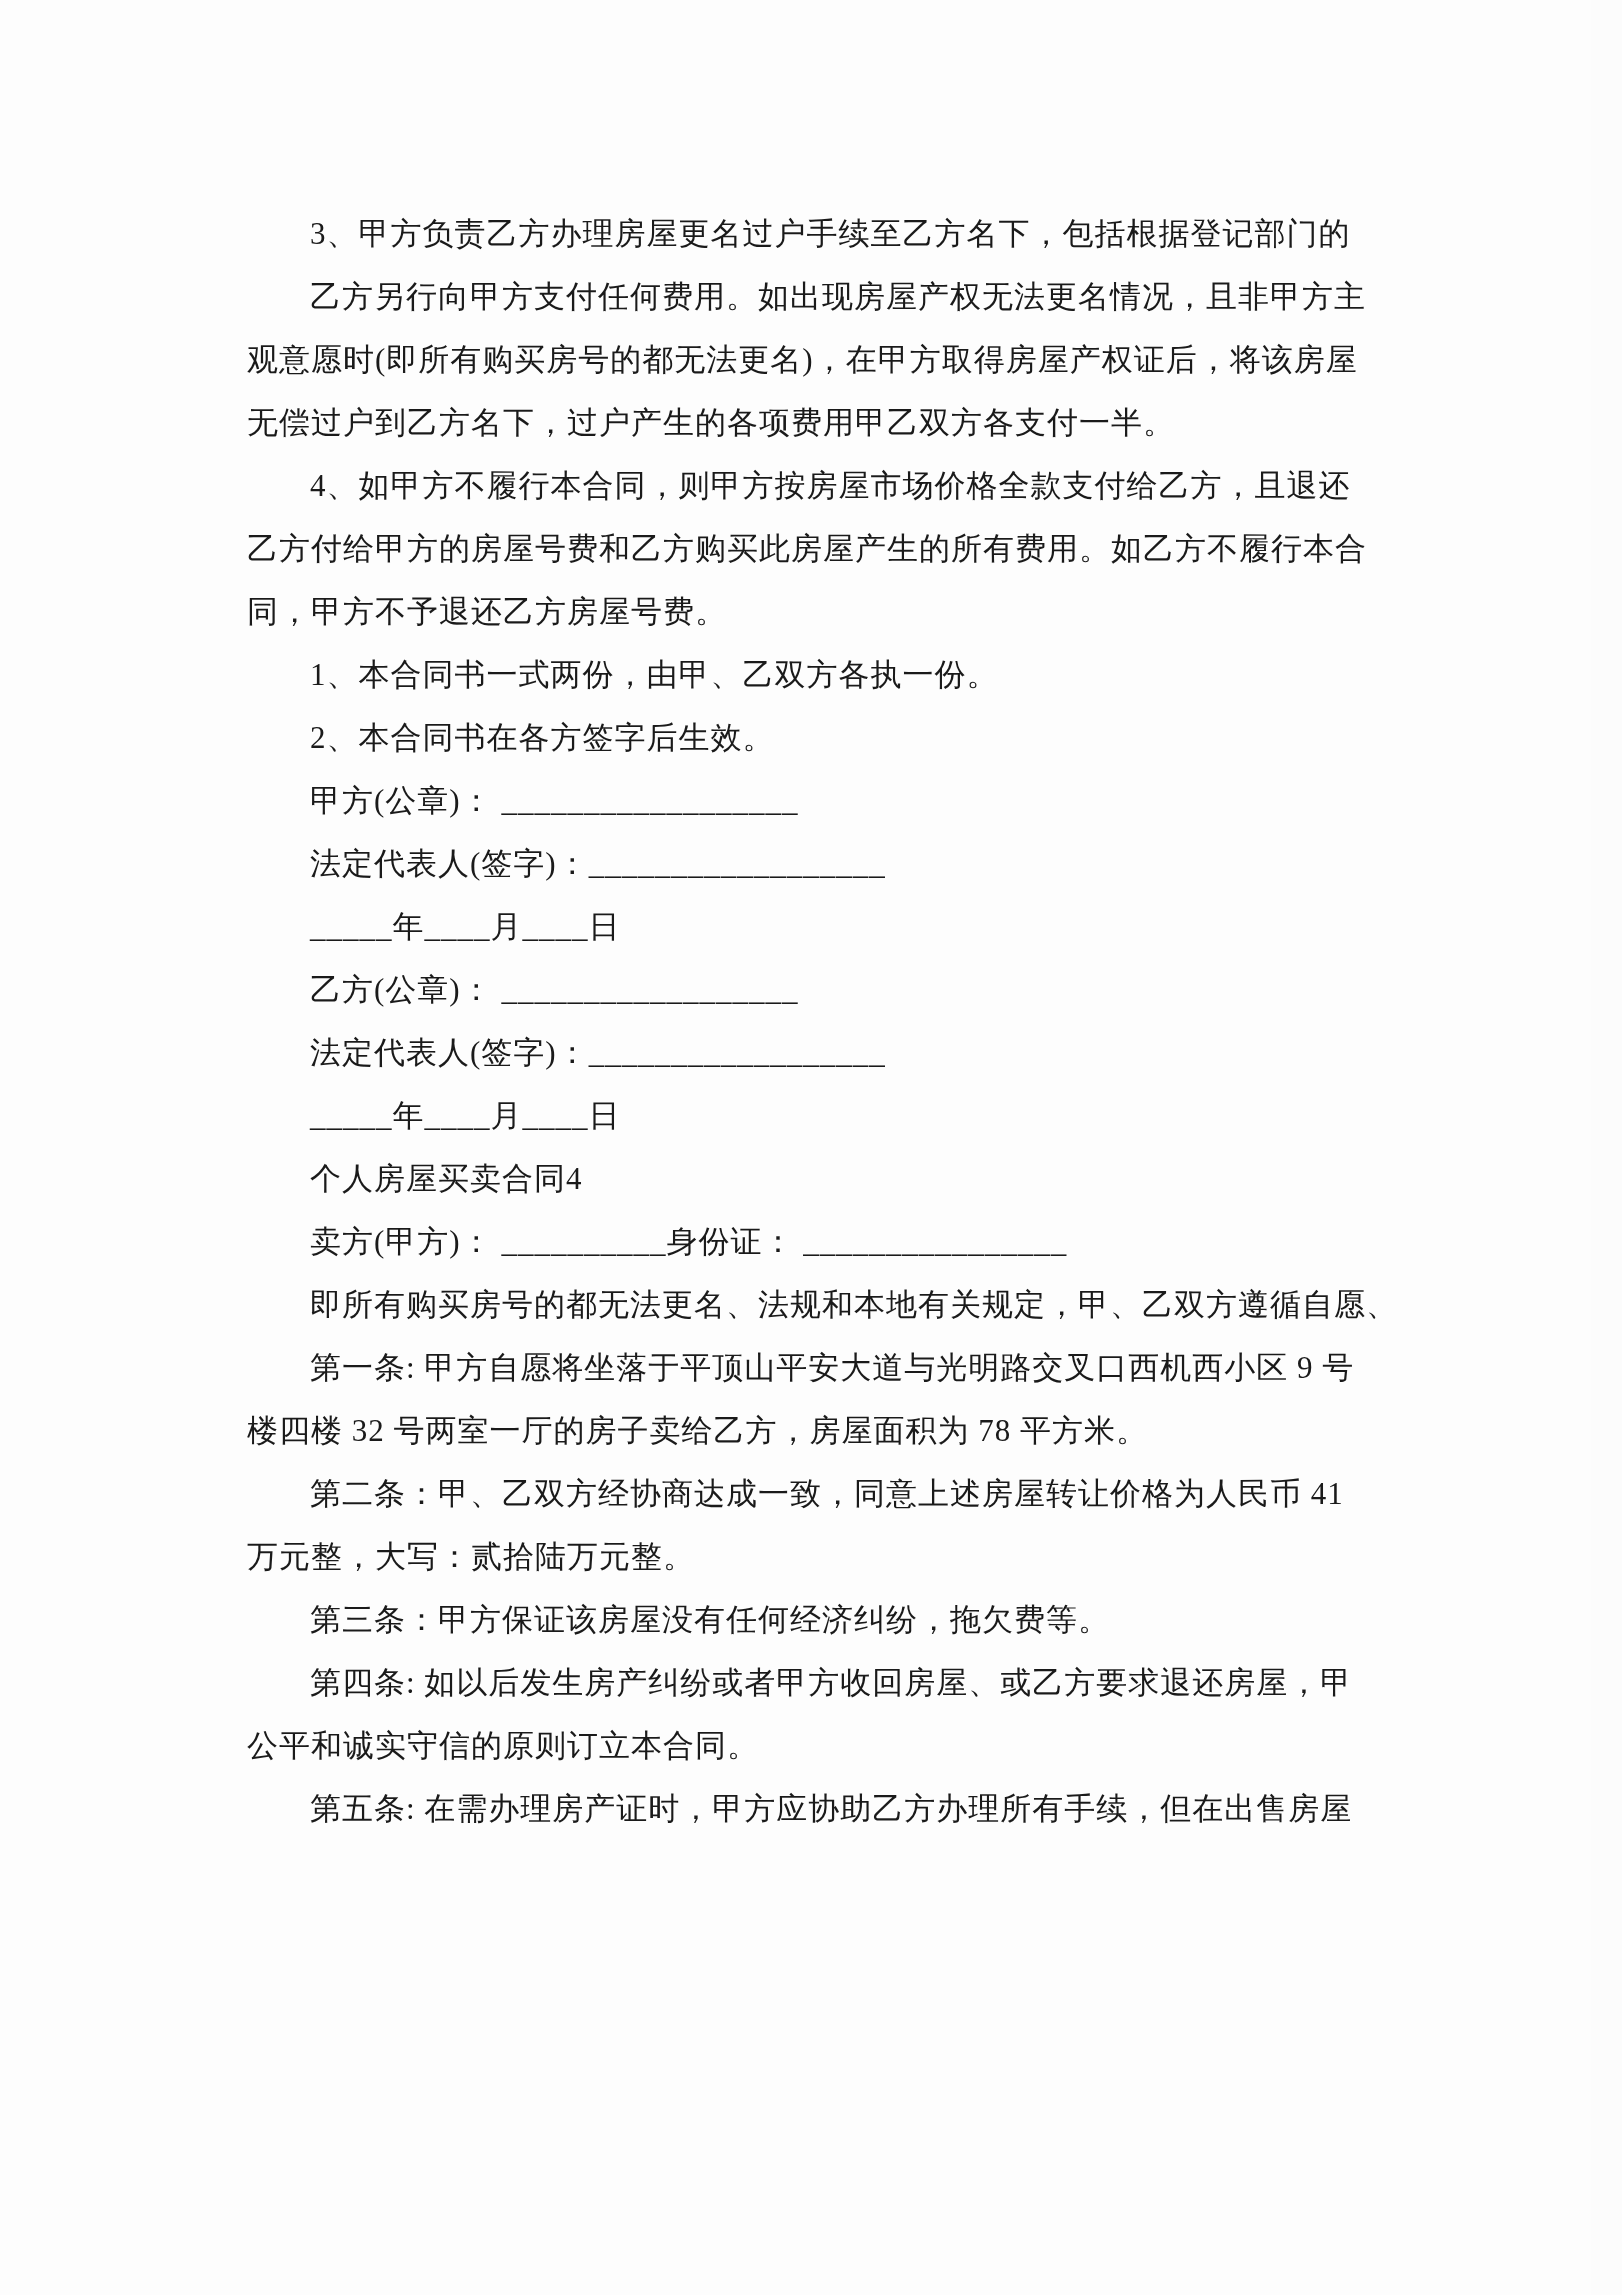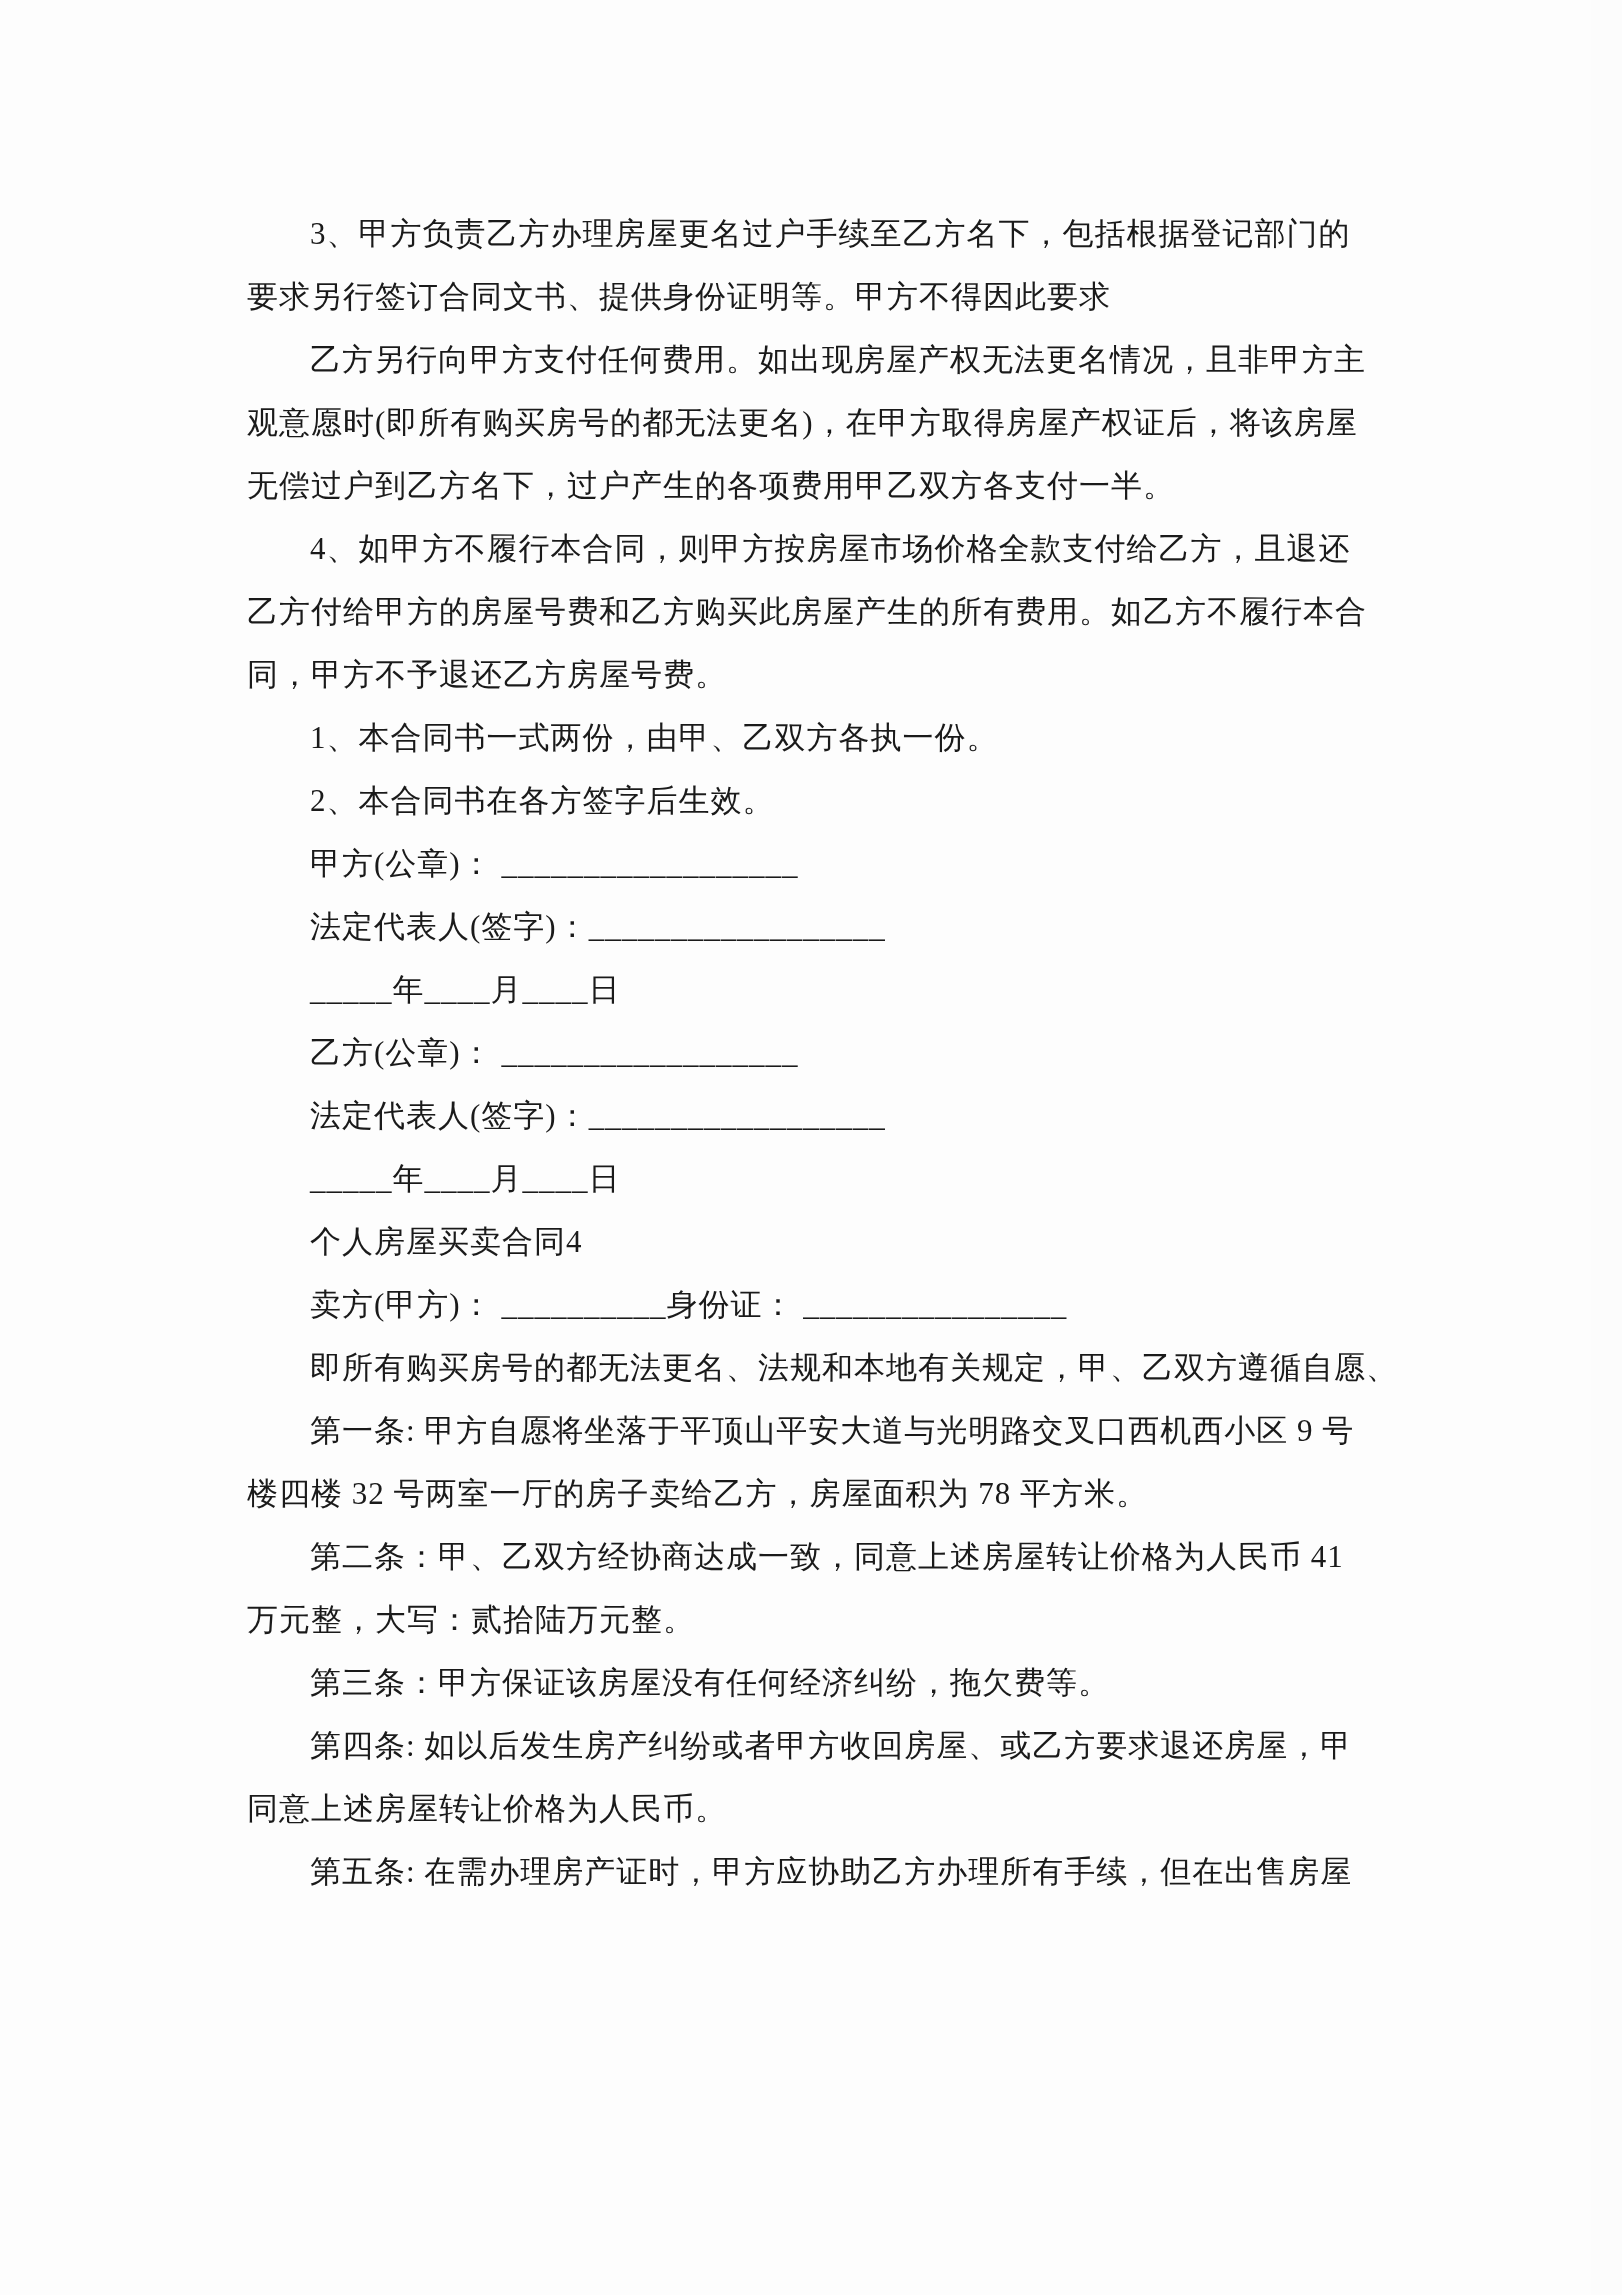--- a/index.html
+++ b/index.html
@@ -38,21 +38,20 @@
   .doc-body .line.indent {
     padding-left: 63px;
   }
 </style>
 </head>
 <body>
 
 <div class="page">
   <div class="doc-body">
       <div class="line indent">3、甲方负责乙方办理房屋更名过户手续至乙方名下，包括根据登记部门的</div>
-      <div class="line">要求另行签订合同文书、提供身份证明等。甲方不得因此要求</div>
       <div class="line indent">乙方另行向甲方支付任何费用。如出现房屋产权无法更名情况，且非甲方主</div>
       <div class="line">观意愿时(即所有购买房号的都无法更名)，在甲方取得房屋产权证后，将该房屋</div>
       <div class="line">无偿过户到乙方名下，过户产生的各项费用甲乙双方各支付一半。</div>
       <div class="line indent">4、如甲方不履行本合同，则甲方按房屋市场价格全款支付给乙方，且退还</div>
       <div class="line">乙方付给甲方的房屋号费和乙方购买此房屋产生的所有费用。如乙方不履行本合</div>
       <div class="line">同，甲方不予退还乙方房屋号费。</div>
       <div class="line indent">1、本合同书一式两份，由甲、乙双方各执一份。</div>
       <div class="line indent">2、本合同书在各方签字后生效。</div>
       <div class="line indent">甲方(公章)： __________________</div>
       <div class="line indent">法定代表人(签字)：__________________</div>
@@ -62,17 +61,17 @@
       <div class="line indent">_____年____月____日</div>
       <div class="line indent">个人房屋买卖合同4</div>
       <div class="line indent">卖方(甲方)： __________身份证： ________________</div>
       <div class="line indent">即所有购买房号的都无法更名、法规和本地有关规定，甲、乙双方遵循自愿、</div>
       <div class="line indent">第一条: 甲方自愿将坐落于平顶山平安大道与光明路交叉口西机西小区 9 号</div>
       <div class="line">楼四楼 32 号两室一厅的房子卖给乙方，房屋面积为 78 平方米。</div>
       <div class="line indent">第二条：甲、乙双方经协商达成一致，同意上述房屋转让价格为人民币 41</div>
       <div class="line">万元整，大写：贰拾陆万元整。</div>
       <div class="line indent">第三条：甲方保证该房屋没有任何经济纠纷，拖欠费等。</div>
       <div class="line indent">第四条: 如以后发生房产纠纷或者甲方收回房屋、或乙方要求退还房屋，甲</div>
-      <div class="line">同意上述房屋转让价格为人民币。</div>
+      <div class="line">公平和诚实守信的原则订立本合同。</div>
       <div class="line indent">第五条: 在需办理房产证时，甲方应协助乙方办理所有手续，但在出售房屋</div>
     </div>
 </div>
 
 
 </body></html>

